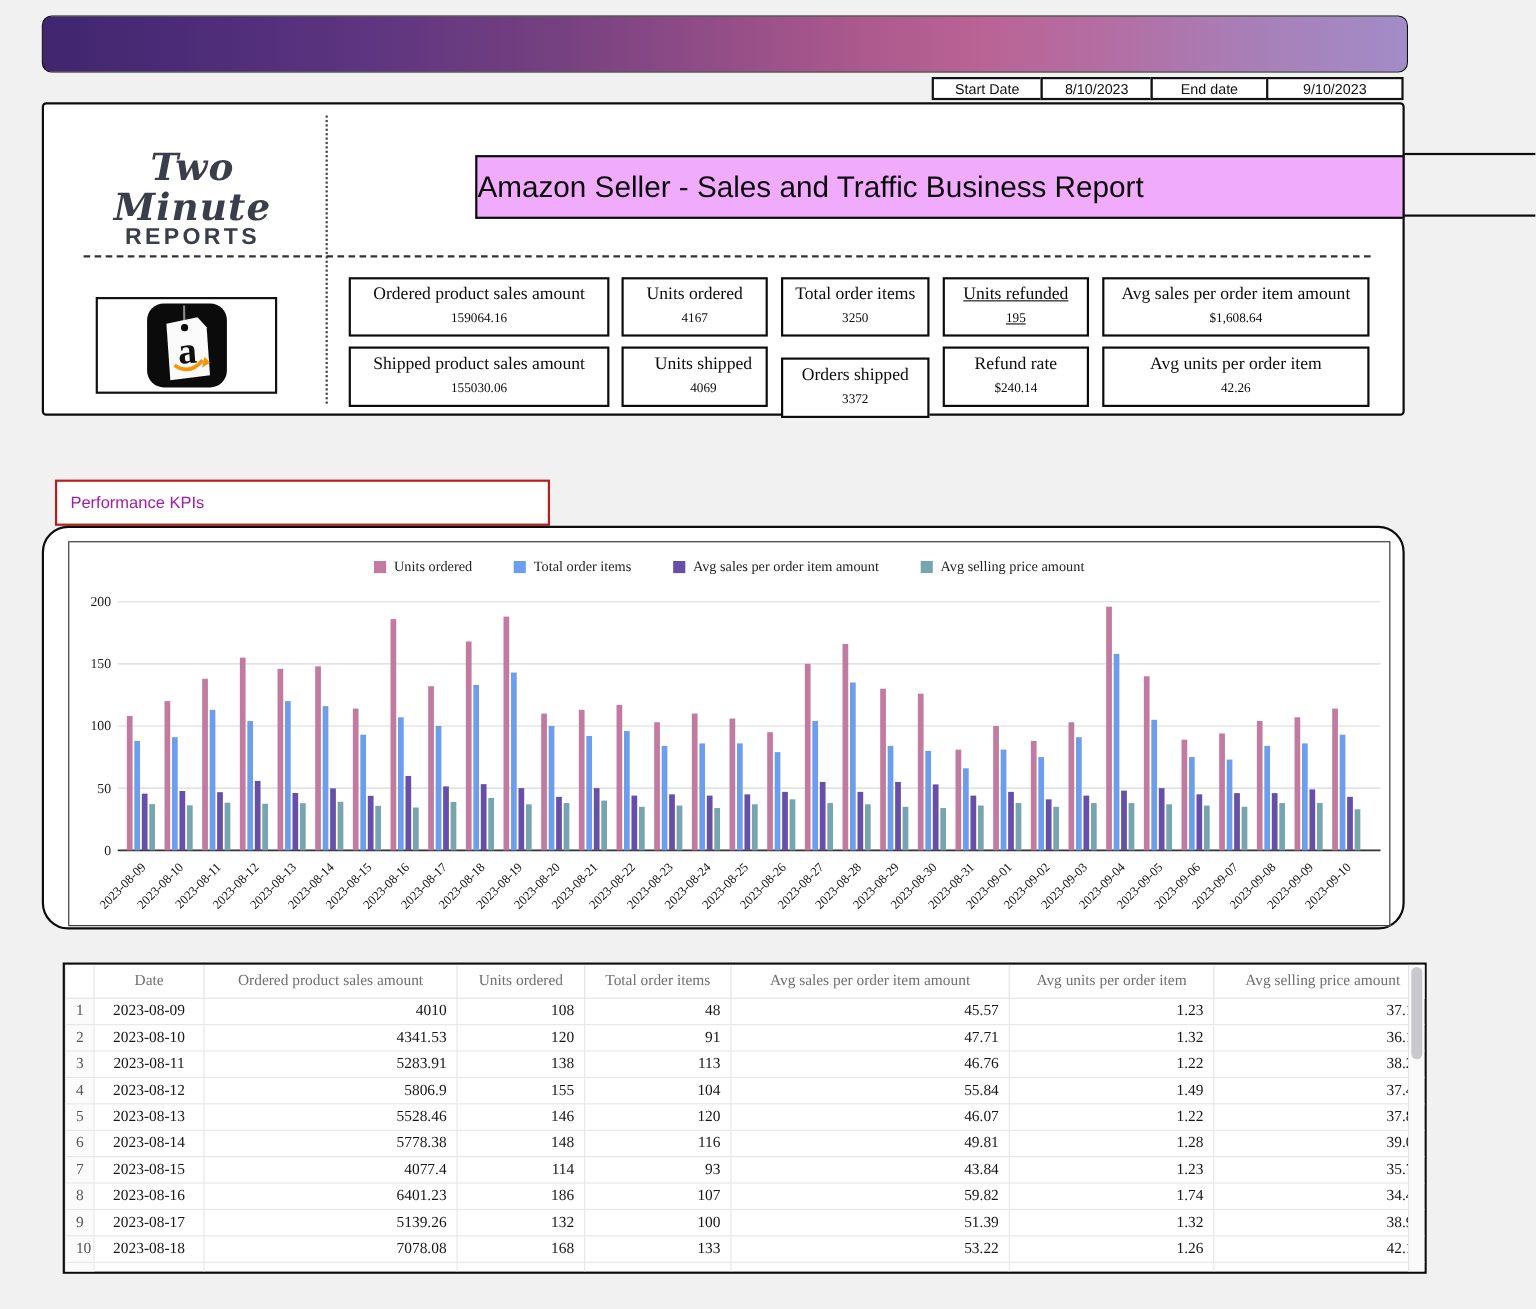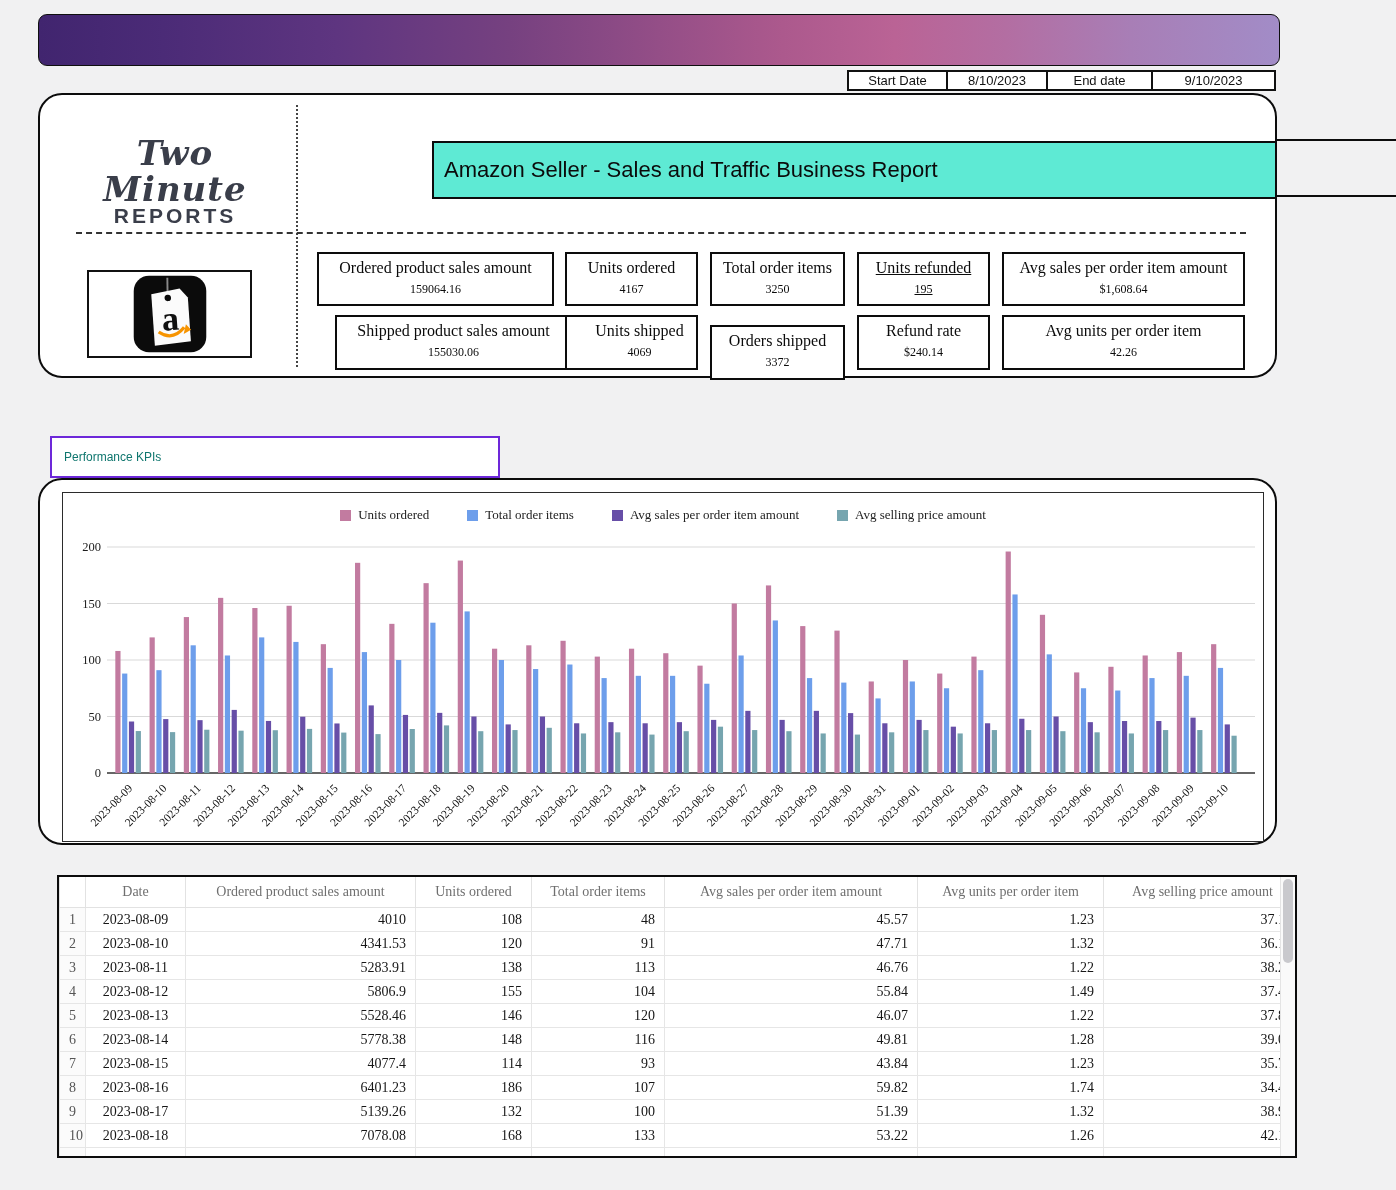--- a/index.html
+++ b/index.html
@@ -8,38 +8,38 @@
 
   
   .grad-bar{position:absolute;left:38px;top:14px;width:1240px;height:50px;border:1px solid #0f0f0f;border-radius:9px;
     background:linear-gradient(90deg,#41256f 0%,#4b2b77 10%,#5e3580 24%,#764180 38%,#944e87 50%,#ac598d 60%,#ba6395 69%,#b36ea2 78%,#a87eb6 88%,#a28cc7 100%);}
 
   
   .date-box{position:absolute;top:70px;height:21px;background:#fff;border:2px solid #111;box-sizing:border-box;
     display:flex;align-items:center;justify-content:center;font-size:13px;color:#111;}
 
   
-  .header-card{position:absolute;left:38px;top:93px;width:1239px;height:285px;background:#fff;border:2px solid #0c0c0c;border-radius:24px;box-sizing:border-box;}
+  .header-card{position:absolute;left:38px;top:93px;width:1239px;height:285px;background:#fff;border:2px solid #0c0c0c;border-radius:4px;box-sizing:border-box;}
   .v-dotted{position:absolute;left:256px;top:10px;height:262px;width:0;border-left:2px dotted #444;}
   .h-dashed{position:absolute;left:36px;top:137px;width:1170px;height:0;border-top:2px dashed #333;}
   .logo{position:absolute;left:30px;top:40px;width:210px;text-align:center;color:#3a3e4a;}
   .logo-script{font-family:"DejaVu Serif","Liberation Serif",serif;font-style:italic;font-weight:700;font-size:34px;line-height:36px;letter-spacing:1px;}
   .logo-caps{font-family:"Liberation Sans",sans-serif;font-weight:700;font-size:21px;letter-spacing:3px;line-height:22px;margin-top:-2px;}
   .amazon-box{position:absolute;left:47px;top:175px;width:165px;height:88px;border:2px solid #111;box-sizing:border-box;display:flex;align-items:center;justify-content:center;background:#fff;}
-  .title-box{position:absolute;left:392px;top:46px;width:845px;height:58px;border:2px solid #0c0c0c;box-sizing:border-box;background:#5eead4;
-    display:flex;align-items:center;font-size:22px;color:#0b0b0b;padding-left:10px;}
+  .title-box{position:absolute;left:392px;top:46px;width:845px;height:58px;border:2px solid #0c0c0c;box-sizing:border-box;background:#f0abfc;
+    display:flex;align-items:center;font-size:27px;color:#0b0b0b;}
   .ext-line{position:absolute;left:1276px;width:120px;height:0;border-top:2px solid #0c0c0c;}
   .kpi-card{position:absolute;background:#fff;border:2px solid #0c0c0c;box-sizing:border-box;text-align:center;
     font-family:"Liberation Serif","DejaVu Serif",serif;color:#0b0b0b;display:flex;flex-direction:column;justify-content:center;}
   .kpi-label{font-size:16px;line-height:19px;padding:0 6px;}
   .kpi-value{font-size:12px;line-height:24px;}
 
   
-  .perf-label-box{position:absolute;left:50px;top:436px;width:450px;height:42px;background:#fff;border:2px solid #6d28d9;box-sizing:border-box;
-    display:flex;align-items:center;padding-left:12px;font-size:12px;color:#0f766e;}
+  .perf-label-box{position:absolute;left:50px;top:436px;width:450px;height:42px;background:#fff;border:2px solid #b91c1c;box-sizing:border-box;
+    display:flex;align-items:center;padding-left:12px;font-size:15px;color:#a21caf;}
   .chart-card{position:absolute;left:38px;top:478px;width:1239px;height:367px;background:#fff;border:2px solid #0c0c0c;border-radius:24px;box-sizing:border-box;}
   .chart-inner{position:absolute;left:22px;top:12px;width:1202px;height:350px;border:1px solid #2b2b2b;box-sizing:border-box;background:#fff;}
   .legend{position:absolute;left:0;top:14px;width:100%;display:flex;justify-content:center;gap:38px;
     font-family:"Liberation Serif","DejaVu Serif",serif;font-size:13px;color:#222;}
   .legend-item{display:flex;align-items:center;gap:7px;}
   .legend-swatch{width:11px;height:11px;display:inline-block;}
   .chart-svg{position:absolute;left:0;top:0;}
 
   
   .table-card{position:absolute;left:57px;top:875px;width:1240px;height:283px;background:#fff;border:2px solid #0c0c0c;box-sizing:border-box;overflow:hidden;}
@@ -103,21 +103,21 @@
           <div class="kpi-value">3250</div>
         </div>
         <div class="kpi-card" style="left: 817px; top: 157px; width: 133px; height: 54px; text-decoration: underline;">
           <div class="kpi-label">Units refunded</div>
           <div class="kpi-value">195</div>
         </div>
         <div class="kpi-card" style="left: 962px; top: 157px; width: 243px; height: 54px;">
           <div class="kpi-label">Avg sales per order item amount</div>
           <div class="kpi-value">$1,608.64</div>
         </div>
-        <div class="kpi-card" style="left: 295px; top: 220px; width: 237px; height: 55px;">
+        <div class="kpi-card" style="left: 277px; top: 220px; width: 237px; height: 55px;">
           <div class="kpi-label">Shipped product sales amount</div>
           <div class="kpi-value">155030.06</div>
         </div>
         <div class="kpi-card" style="left: 525px; top: 220px; width: 133px; height: 55px; padding-left: 16px;">
           <div class="kpi-label">Units shipped</div>
           <div class="kpi-value">4069</div>
         </div>
         <div class="kpi-card" style="left: 670px; top: 220px; width: 135px; height: 55px; margin-top: 10px;">
           <div class="kpi-label">Orders shipped</div>
           <div class="kpi-value">3372</div>

